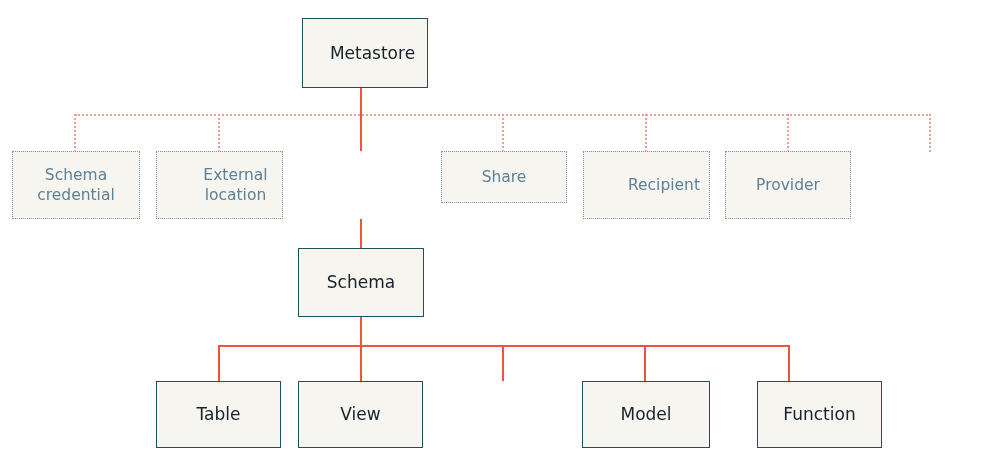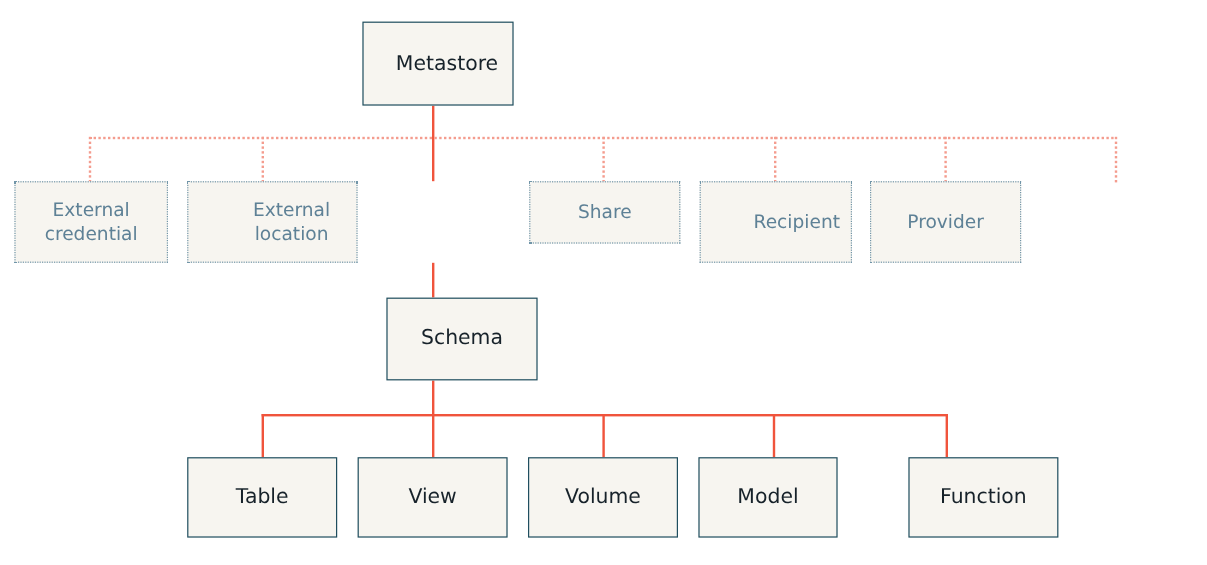--- a/index.html
+++ b/index.html
@@ -40,31 +40,31 @@
   }
   .edge { position: absolute; }
   .ev { width: 2px; background: var(--solid-edge, #f0543c); }
   .eh { height: 2px; background: var(--solid-edge, #f0543c); }
   .evd { width: 0; border-left: 2px dotted var(--dotted-edge, #f49c8e); }
   .ehd { height: 0; border-top: 2px dotted var(--dotted-edge, #f49c8e); }
 
   
   .n-metastore  { left: 302px; top: 18px;  width: 126px; height: 70px; padding-left: 23px; }
   .n-storage    { left: 12px;  top: 151px; width: 128px; height: 68px; }
-  .n-external   { left: 156px; top: 151px; width: 142px; height: 68px; padding-left: 40px; }
+  .n-external   { left: 156px; top: 151px; width: 127px; height: 68px; padding-left: 40px; }
   .n-catalog    { left: 297px; top: 150px; width: 127px; height: 69px; }
   .n-share      { left: 441px; top: 151px; width: 126px; height: 52px; }
   .n-recipient  { left: 583px; top: 151px; width: 127px; height: 68px; padding-left: 43px; }
   .n-provider   { left: 725px; top: 151px; width: 126px; height: 68px; }
   .n-connection { left: 867px; top: 151px; width: 127px; height: 68px; }
-  .n-schema     { left: 298px; top: 248px; width: 126px; height: 69px; margin-left: 24px; }
+  .n-schema     { left: 298px; top: 248px; width: 126px; height: 69px; }
   .n-table      { left: 156px; top: 381px; width: 125px; height: 67px; }
   .n-view       { left: 298px; top: 381px; width: 125px; height: 67px; }
   .n-volume     { left: 440px; top: 381px; width: 125px; height: 67px; }
-  .n-model      { left: 582px; top: 381px; width: 116px; height: 67px; }
+  .n-model      { left: 582px; top: 381px; width: 128px; height: 67px; }
   .n-function   { left: 726px; top: 381px; width: 125px; height: 67px; margin-left: 31px; }
 
   
   .e-meta-cat     { left: 360px; top: 88px;  height: 63px; }
   .e-dotted-bus   { left: 75px;  top: 114px; width: 856px; }
   .e-d-storage    { left: 74px;  top: 114px; height: 38px; }
   .e-d-external   { left: 218px; top: 114px; height: 38px; }
   .e-d-share      { left: 502px; top: 114px; height: 38px; }
   .e-d-recipient  { left: 645px; top: 114px; height: 38px; }
   .e-d-provider   { left: 787px; top: 114px; height: 38px; }
@@ -94,25 +94,24 @@
   <div class="edge ev  e-cat-schema"></div>
   <div class="edge ev  e-schema-bus"></div>
   <div class="edge eh  e-solid-bus"></div>
   <div class="edge ev  e-s-table"></div>
   <div class="edge ev  e-s-view"></div>
   <div class="edge ev  e-s-volume"></div>
   <div class="edge ev  e-s-model"></div>
   <div class="edge ev  e-s-function"></div>
 
   <div class="node node-solid  n-metastore">Metastore</div>
-  <div class="node node-dotted n-storage">External credential</div>
+  <div class="node node-dotted n-storage">Schema credential</div>
   <div class="node node-dotted n-external">External location</div>
   <div class="node node-dotted n-share">Share</div>
   <div class="node node-dotted n-recipient">Recipient</div>
   <div class="node node-dotted n-provider">Provider</div>
   <div class="node node-solid  n-schema">Schema</div>
   <div class="node node-solid  n-table">Table</div>
   <div class="node node-solid  n-view">View</div>
-  <div class="node node-solid  n-volume">Volume</div>
   <div class="node node-solid  n-model">Model</div>
   <div class="node node-solid  n-function">Function</div>
 
 </div>
 
 </body></html>

